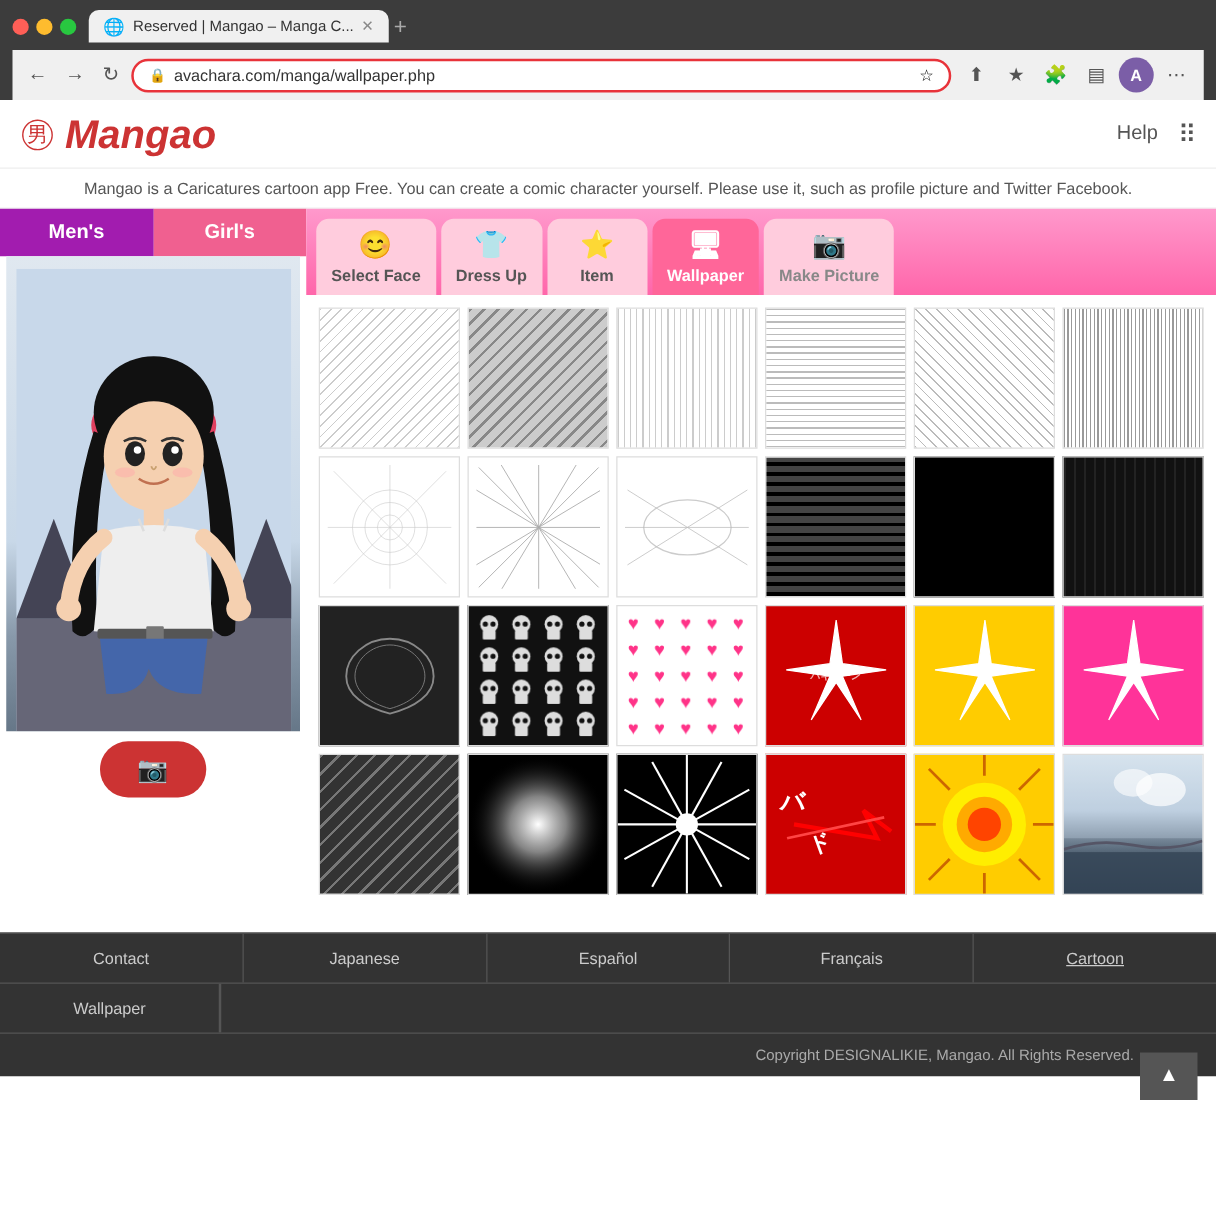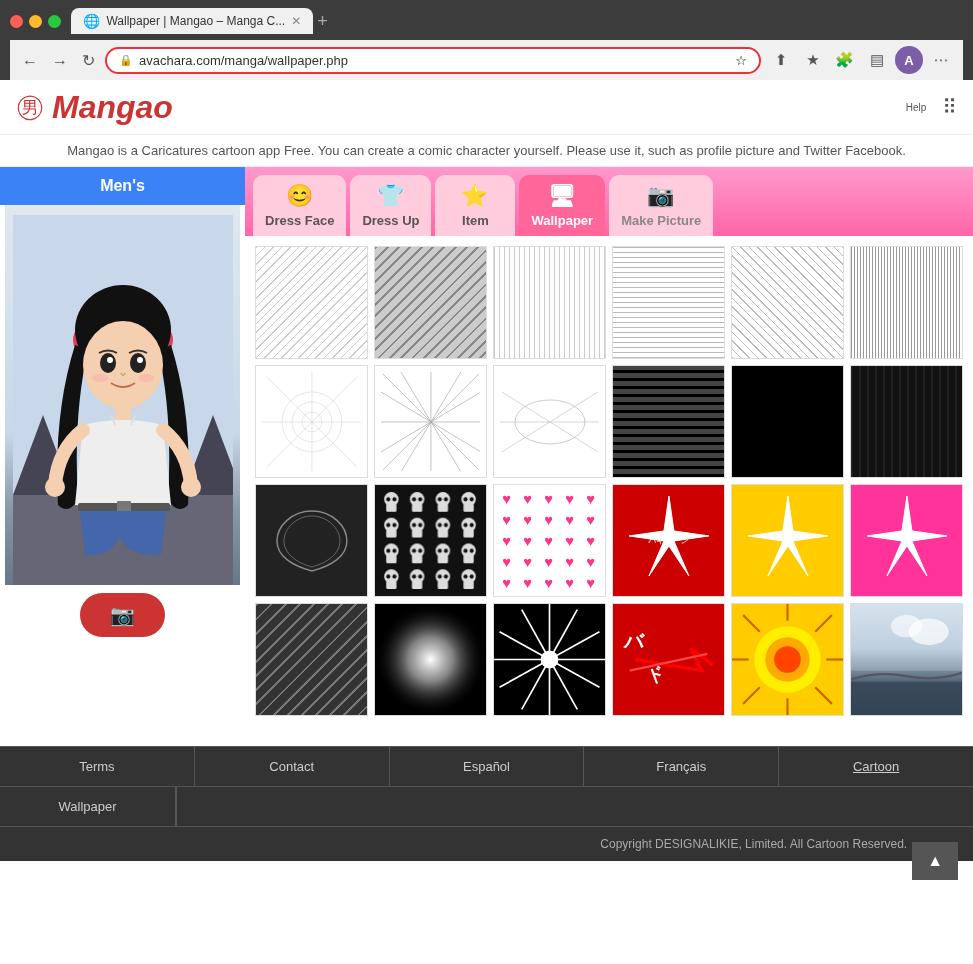--- a/index.html
+++ b/index.html
@@ -61,21 +61,21 @@
     .site-header {
       background: #fff;
       border-bottom: 1px solid #eee;
       padding: 8px 16px;
       display: flex; align-items: center; justify-content: space-between;
     }
     .logo-area { display: flex; align-items: center; gap: 8px; }
     .logo-icon { font-size: 28px; color: #cc3333; }
     .logo-text { font-size: 32px; font-weight: bold; color: #cc3333; font-style: italic; }
     .header-right { display: flex; align-items: center; gap: 16px; }
-    .help-link { color: #555; text-decoration: none; font-size: 10px; }
+    .help-link { color: #555; text-decoration: none; font-size: 16px; }
     .grid-icon { color: #555; font-size: 20px; }
 
     .site-description {
       text-align: center;
       font-size: 13px;
       color: #555;
       padding: 8px 0;
       border-bottom: 1px solid #eee;
     }
 
@@ -89,21 +89,21 @@
       width: 245px;
       flex-shrink: 0;
     }
     .gender-tabs {
       display: flex;
     }
     .gender-tab {
       flex: 1; padding: 10px; text-align: center; font-size: 16px; font-weight: bold;
       cursor: pointer; border: none;
     }
-    .gender-tab-mens { background: #3b82f6; color: white; }
+    .gender-tab-mens { background: #a21caf; color: white; }
     .gender-tab-girls { background: #f06090; color: white; }
     .character-preview {
       background: #fff;
       display: flex; flex-direction: column; align-items: center;
       padding: 0;
       min-height: 400px;
     }
     .character-img-area {
       width: 235px; height: 380px;
       background: linear-gradient(180deg, #e0e8f0 0%, #c8d8e8 60%, #8899aa 80%, #667788 100%);
@@ -235,21 +235,21 @@
 
 <div class="browser-chrome">
   <div class="browser-tab-bar">
     <div class="traffic-lights">
       <div class="tl tl-red"></div>
       <div class="tl tl-yellow"></div>
       <div class="tl tl-green"></div>
     </div>
     <div class="browser-tab">
       <span class="tab-favicon">🌐</span>
-      <span>Wallpaper | Mangao – Manga C...</span>
+      <span>Reserved | Mangao – Manga C...</span>
       <span class="tab-close">✕</span>
     </div>
     <button class="new-tab">+</button>
   </div>
   <div class="browser-toolbar">
     <button class="nav-btn">←</button>
     <button class="nav-btn">→</button>
     <button class="nav-btn">↻</button>
     <div class="address-bar">
       <span class="lock">🔒</span>
@@ -278,20 +278,21 @@
   </div>
 </div>
 
 <div class="site-description">Mangao is a Caricatures cartoon app Free. You can create a comic character yourself. Please use it, such as profile picture and Twitter Facebook.</div>
 
 <div class="main-layout">
 
   <div class="left-sidebar">
     <div class="gender-tabs">
       <button class="gender-tab gender-tab-mens">Men's</button>
+      <button class="gender-tab gender-tab-girls">Girl's</button>
     </div>
     <div class="character-preview">
       <div class="character-img-area">
 
         <svg class="char-svg" viewBox="0 0 220 370" xmlns="http://www.w3.org/2000/svg">
 
           <rect width="220" height="370" fill="#c8d8ea"></rect>
           <rect y="280" width="220" height="90" fill="#667"></rect>
 
           <polygon points="0,280 30,200 60,280" fill="#445"></polygon>
@@ -349,21 +350,21 @@
         <span class="camera-btn-icon">📷</span>
       </button>
     </div>
   </div>
 
   <div style="flex:1; display:flex; flex-direction:column;">
 
     <div class="nav-tabs">
       <button class="nav-tab nav-tab-inactive">
         <span class="nav-tab-icon">😊</span>
-        <span>Dress Face</span>
+        <span>Select Face</span>
       </button>
       <button class="nav-tab nav-tab-inactive">
         <span class="nav-tab-icon">👕</span>
         <span>Dress Up</span>
       </button>
       <button class="nav-tab nav-tab-inactive">
         <span class="nav-tab-icon">⭐</span>
         <span>Item</span>
       </button>
       <button class="nav-tab nav-tab-active">
@@ -553,27 +554,27 @@
           </svg>
         </div>
 
       </div>
     </div>
   </div>
 </div>
 
 <div class="site-footer">
   <div class="footer-links">
-    <a class="footer-link">Terms</a>
     <a class="footer-link">Contact</a>
+    <a class="footer-link">Japanese</a>
     <a class="footer-link">Español</a>
     <a class="footer-link">Français</a>
     <a class="footer-link">Cartoon</a>
   </div>
   <div class="footer-links-row2">
     <a class="footer-link">Wallpaper</a>
     <div style="flex:5; border-left:1px solid #555;"></div>
   </div>
   <div class="footer-copyright">
     <button class="scroll-top-btn">▲</button>
-    <span>Copyright DESIGNALIKIE, Limited. All Cartoon Reserved.</span>
+    <span>Copyright DESIGNALIKIE, Mangao. All Rights Reserved.</span>
   </div>
 </div>
 
 </body></html>

